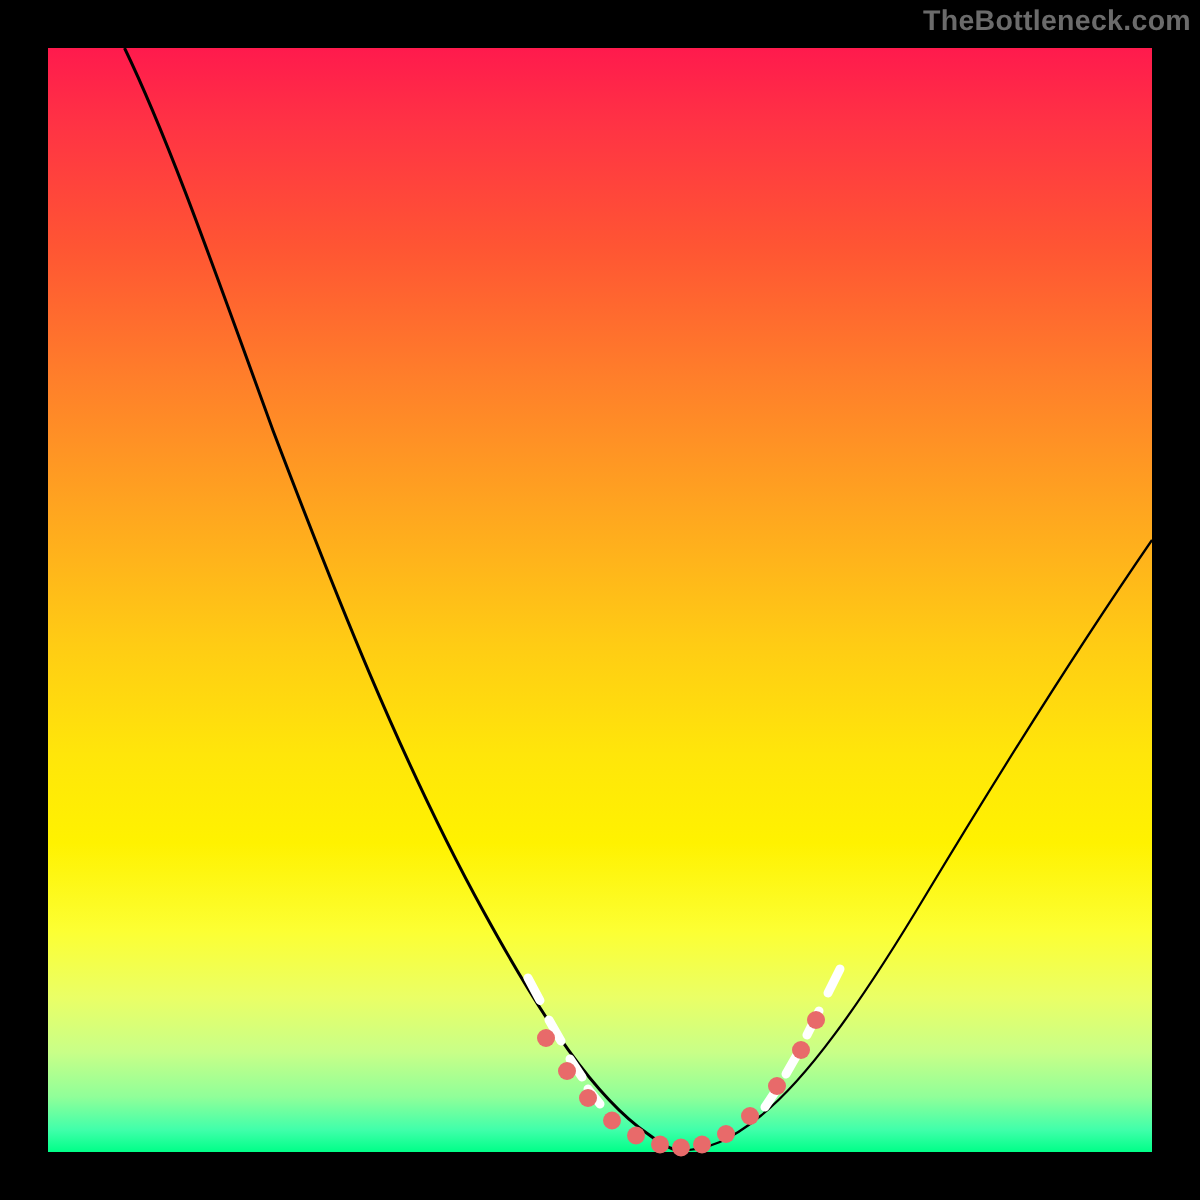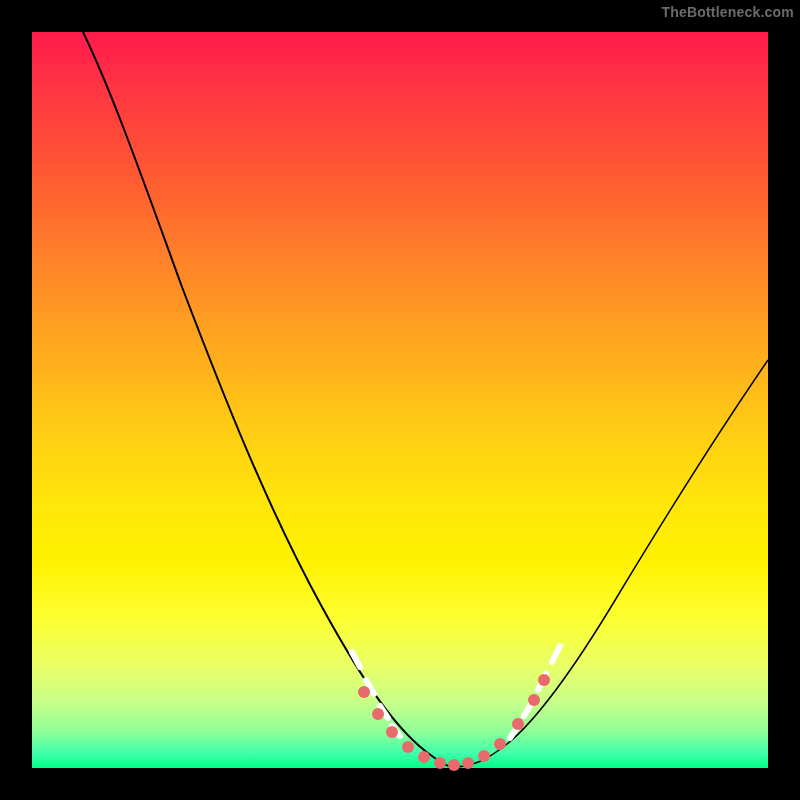--- a/index.html
+++ b/index.html
@@ -39,21 +39,21 @@
       #90ff99 95%,
       #40ffaa 98%,
       #00ff88 100%
     );
   }
   .watermark {
     position: absolute;
     right: 6px;
     top: 4px;
     font-family: Arial, Helvetica, sans-serif;
-    font-size: 14px;
+    font-size: 19px;
     font-weight: 600;
     color: #6b6b6b;
     letter-spacing: 0.2px;
     user-select: none;
   }
   svg.curve {
     position: absolute;
     left: 0;
     top: 0;
     width: 736px;

